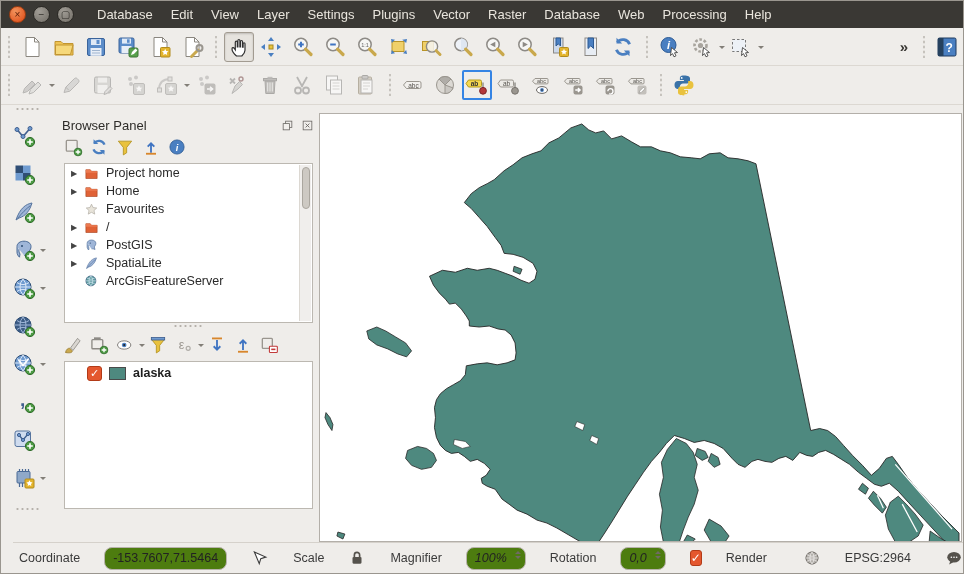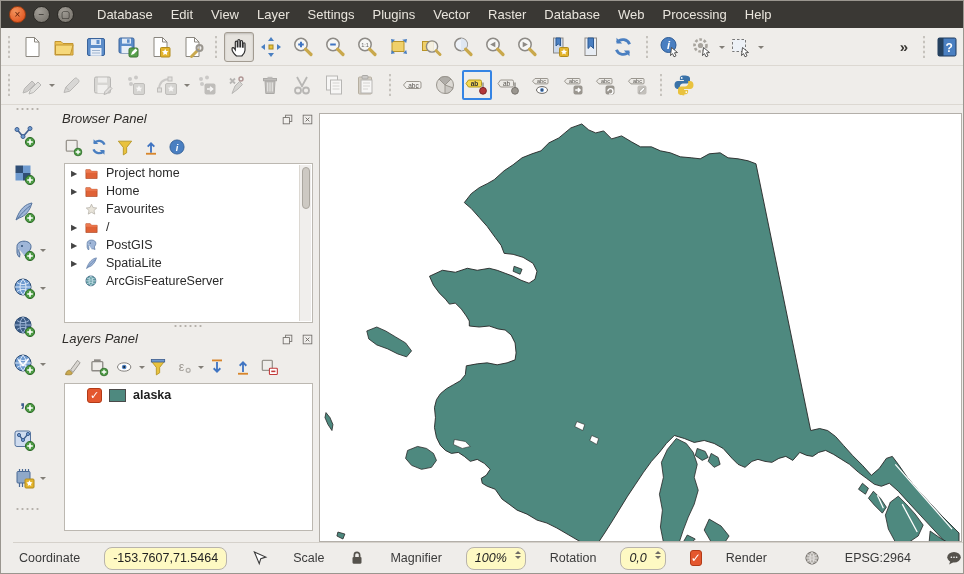--- a/index.html
+++ b/index.html
@@ -29,21 +29,21 @@
   .overflow{color:#3a3834;font-size:15px;font-weight:bold;padding:0 8px;}
 
   
   #main{position:absolute;left:0;top:104px;right:0;bottom:31px;background:#efedea;}
   #dockbar{position:absolute;left:0;top:0;width:55px;height:100%;}
   #dockbar .tbtn{margin:4px 0 4px 8px;}
   #dockbar .dcol{display:flex;flex-direction:column;}
   .hhandle{width:26px;height:6px;margin:2px 0 4px 14px;background-image:radial-gradient(circle,#b5b1aa 1px,transparent 1.2px);background-size:5px 4px;background-repeat:repeat-x;}
   .dockrow{display:flex;align-items:center;}
   #panels{position:absolute;left:55px;top:0;width:263px;height:100%;}
-  .panel-head{display:flex;align-items:flex-start;height:22px;padding:0 4px 0 6px;font-style:italic;}
+  .panel-head{display:flex;align-items:flex-end;height:22px;padding:0 4px 0 6px;}
   .panel-title{font-size:13px;color:#2e2c29;flex:1;}
   .pbtn{width:16px;height:16px;margin-left:4px;display:flex;align-items:center;justify-content:center;}
   .pbtn svg{width:13px;height:13px;}
   .ptools{display:flex;align-items:center;height:28px;padding-left:4px;}
   .ptools .tbtn{width:26px;height:26px;margin:0;}
   .ptools .tbtn svg{width:20px;height:20px;}
   .pbox{background:#fff;border:1px solid #bcb8b1;margin:2px 6px 0 8px;position:relative;overflow:hidden;}
 
   
   #tree{height:160px;}
@@ -61,21 +61,21 @@
   .lcheck{width:15px;height:15px;border-radius:3px;background:#e4572e;border:1px solid #b23a17;display:flex;align-items:center;justify-content:center;color:#fff;font-size:11px;font-weight:bold;}
   .lswatch{width:17px;height:13px;border:1px solid #4a4a4a;margin:0 7px;}
   .lname{font-size:12.5px;font-weight:bold;color:#1e1e1e;}
 
   
   #canvas{position:absolute;left:318px;top:8px;right:1px;bottom:0;background:#fff;border:1px solid #b3afa9;}
   #canvas svg{width:100%;height:100%;display:block;}
 
   
   #status{position:absolute;left:0;bottom:0;width:100%;height:31px;background:#efedea;border-top:1px solid #d5d1cb;display:flex;align-items:center;font-size:12.5px;color:#3a3a3a;padding:0 6px;gap:24px;margin-left:12px;}
-  .sfield{background:#fef9c3;border:1px solid #b8b3ac;border-radius:8px;height:23px;display:flex;align-items:center;justify-content:center;padding:0 8px;font-size:12.5px;color:#222;}
+  .sfield{background:#4d7c0f;border:1px solid #b8b3ac;border-radius:8px;height:23px;display:flex;align-items:center;justify-content:center;padding:0 8px;font-size:12.5px;color:#222;}
   #coordfield{width:132px;}
   .scombo{width:106px;justify-content:flex-start;position:relative;padding-right:24px;}
   .scombo .cdd{position:absolute;right:0;top:0;bottom:0;width:22px;border-left:1px solid #ccc7c0;display:flex;align-items:center;justify-content:center;}
   .cdd i{width:0;height:0;border:4px solid transparent;border-top-color:#6f6b65;position:relative;top:2px;}
   .sspin{justify-content:flex-start;position:relative;padding-right:18px;font-style:italic;}
   #magspin{width:64px;} #rotspin{width:78px;}
   .spinarr{position:absolute;right:4px;top:3px;display:flex;flex-direction:column;gap:2px;}
   .spinarr i{width:0;height:0;border:3.5px solid transparent;}
   .spinarr .up{border-bottom-color:#6f6b65;border-top-width:0;}
   .spinarr .dn{border-top-color:#6f6b65;border-bottom-width:0;}
@@ -687,35 +687,20 @@
               </div>
             </div>
           <div class="vscroll">
               <div class="vthumb"></div>
             </div>
         </div>
         <div class="rgrip"></div>
       </div>
 
       <div id="layers-panel">
-        <div class="panel-head">
-          <span class="panel-title">Layers Panel</span>
-          <span class="pbtn">
-              <svg viewBox="0 0 24 24">
-                <rect x="8.5" y="4" width="11.5" height="11.5" fill="none" stroke="#6b6864" stroke-width="1.5"></rect>
-                <rect x="4" y="8.5" width="11.5" height="11.5" fill="#f2f0ed" stroke="#6b6864" stroke-width="1.5"></rect>
-              </svg>
-            </span>
-          <span class="pbtn">
-              <svg viewBox="0 0 24 24">
-                <rect x="4" y="4" width="16" height="16" fill="none" stroke="#6b6864" stroke-width="1.5"></rect>
-                <path d="M8.5 8.5l7 7M15.5 8.5l-7 7" stroke="#6b6864" stroke-width="1.7"></path>
-              </svg>
-            </span>
-        </div>
         <div class="ptools" id="layers-tools">
             <div class="tbtn">
               <svg viewBox="0 0 24 24">
                 <path d="M3 21c1-4 3-5.2 5-5.2l3.2 3.2c0 2-2.2 3-8.2 2z" fill="#caa94e" stroke="#9a7c2e"></path>
                 <path d="M9 15.5L17.5 4l3 3L12 18.5z" fill="#d9d6d1" stroke="#8d8a85"></path>
               </svg>
             </div>
             <div class="tbtn">
               <svg viewBox="0 0 24 24">
                 <rect x="3.5" y="5.5" width="13" height="11" rx="1" fill="none" stroke="#8d8a85" stroke-width="1.6"></rect>

